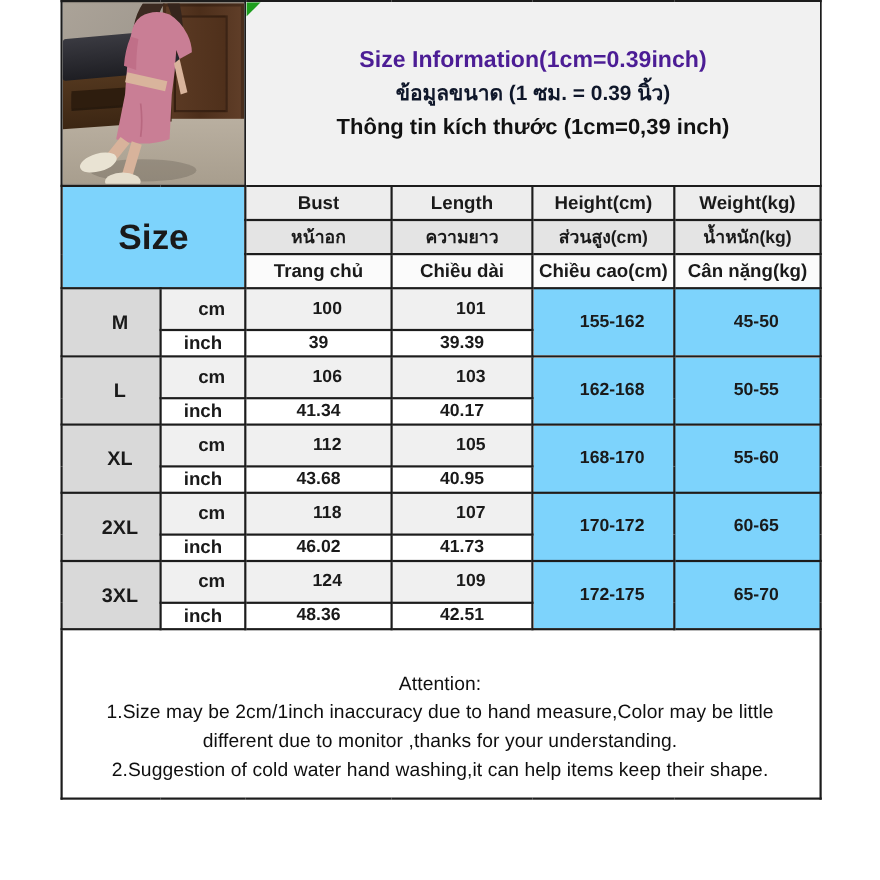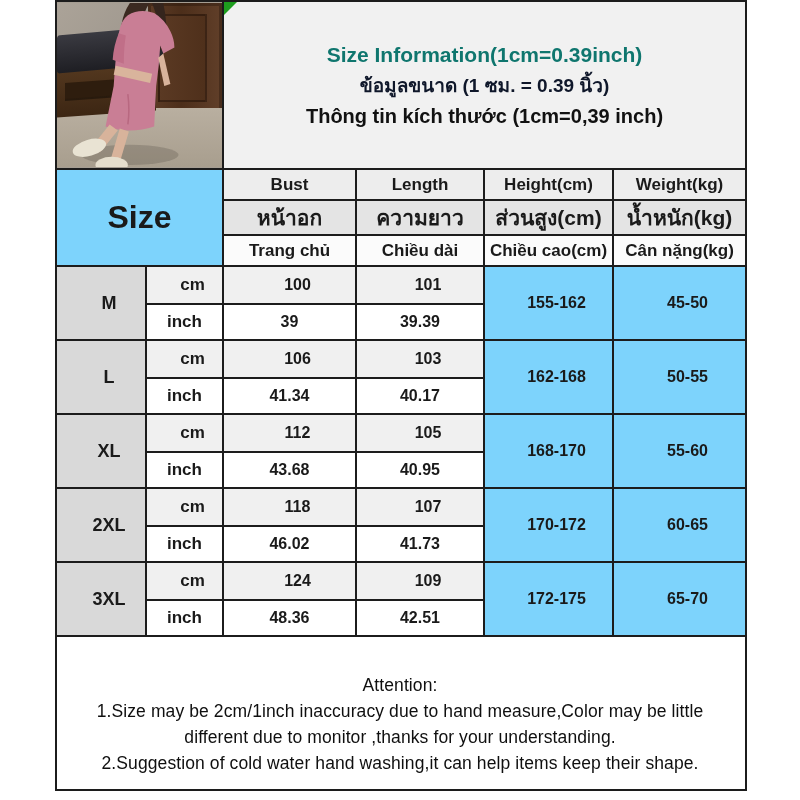--- a/index.html
+++ b/index.html
@@ -44,34 +44,34 @@
     background:linear-gradient(#3a3a41,#1e1e23); transform:skewY(-5deg); border-radius:3px; }
   .ps-bench-base{ position:absolute; left:0; top:38%; width:60%; height:30%;
     background:linear-gradient(#54381f,#3c2613); transform:skewY(-4deg); }
   .ps-bench-drawer{ position:absolute; left:8%; top:30%; width:70%; height:34%;
     background:#2e1d0e; box-shadow:0 2px 0 rgba(0,0,0,.4); }
   .ps-person{ position:absolute; inset:0; }
 
   td.title-cell{ background:#f1f1f1; position:relative; padding:6px; }
   .corner-mark{ position:absolute; left:0; top:0; width:0; height:0;
     border-top:13px solid #1e9e1e; border-right:13px solid transparent; }
-  .t-en{ font-weight:bold; font-size:21px; color:#0f766e; line-height:1.55; }
+  .t-en{ font-weight:bold; font-size:21px; color:#4c1d95; line-height:1.55; }
   .t-th{ font-weight:bold; font-size:19px; color:#0f172a; line-height:1.5; }
   .t-vi{ font-weight:bold; font-size:20px; color:#111; line-height:1.5; }
 
   
   td.size-cell{ background:#7dd3fc; font-weight:bold; font-size:32px; color:#0d0d0d; }
   tr.hdr td{ height:31px; font-weight:bold;margin-left:40px; }
   tr.hdr-en td.h{ background:#ededed; font-size:17px; }
-  tr.hdr-th td.h{ background:#e4e4e4; font-size:21px; }
+  tr.hdr-th td.h{ background:#e4e4e4; font-size:16px; }
   tr.hdr-vi td.h{ background:#fbfbfb; font-size:17px; }
 
   
   tr.r-cm td{ height:38px;padding-left:16px; }
-  tr.r-inch td{ height:36px; }
+  tr.r-inch td{ height:24px; }
   td.size-label{ background:#d9d9d9; font-weight:bold; font-size:18px; color:#0d0d0d; }
   td.unit{ font-weight:bold; font-size:17px; color:#111; }
   td.val{ font-weight:bold; font-size:16px; color:#3a3a3a; }
   td.shade{ background:#f0f0f0; }
   td.plain{ background:#ffffff; }
   td.range{ background:#7dd3fc; font-weight:bold; font-size:16px; color:#3a3a3a; }
 
   
   td.attention-cell{ height:154px; background:#ffffff; text-align:left; vertical-align:top;
     padding:22px 8px 0 6px; }

